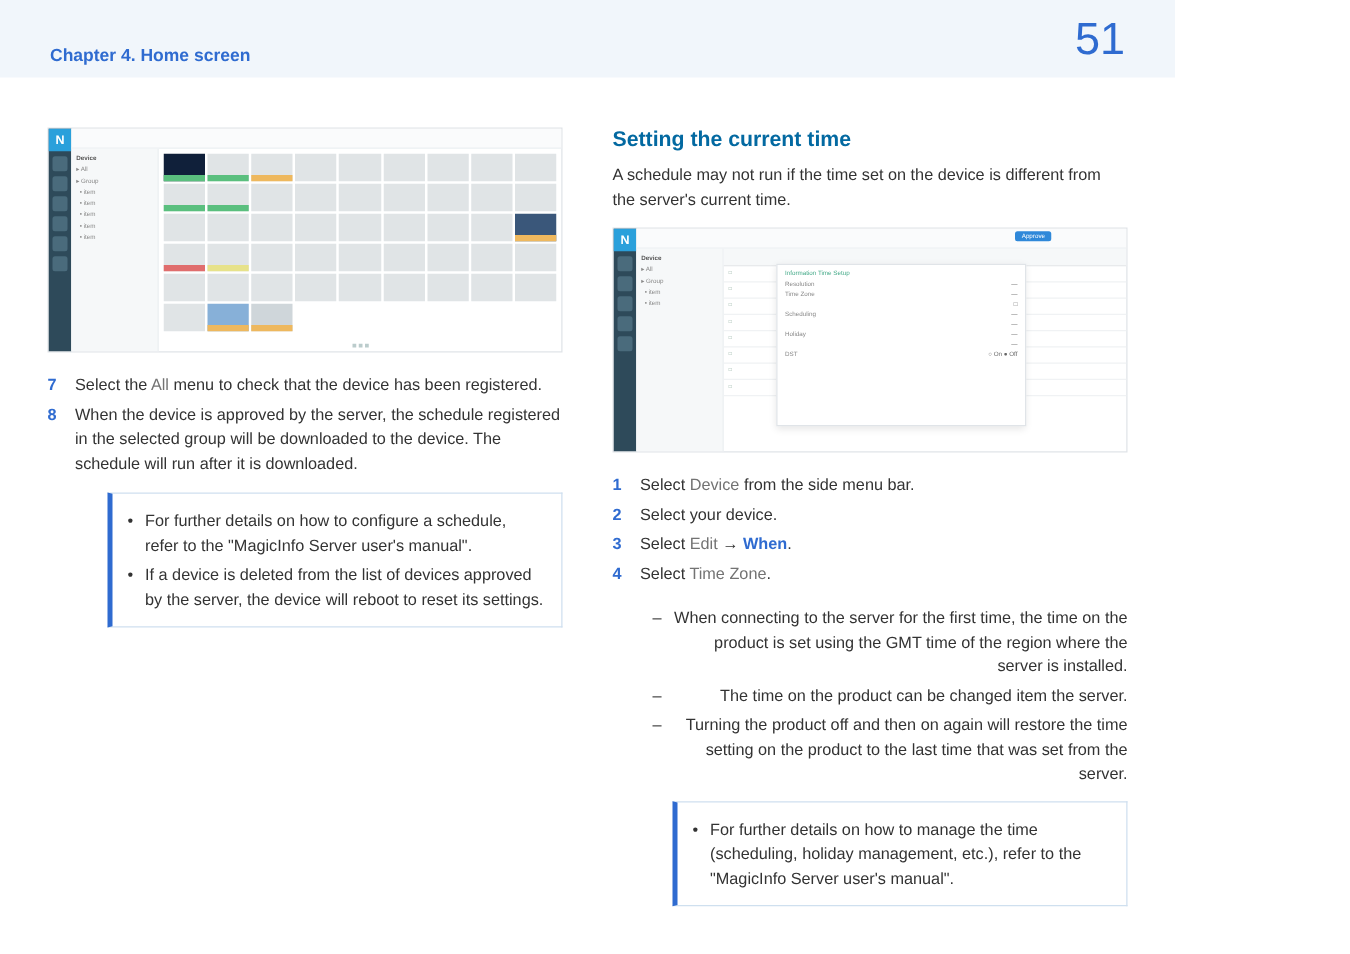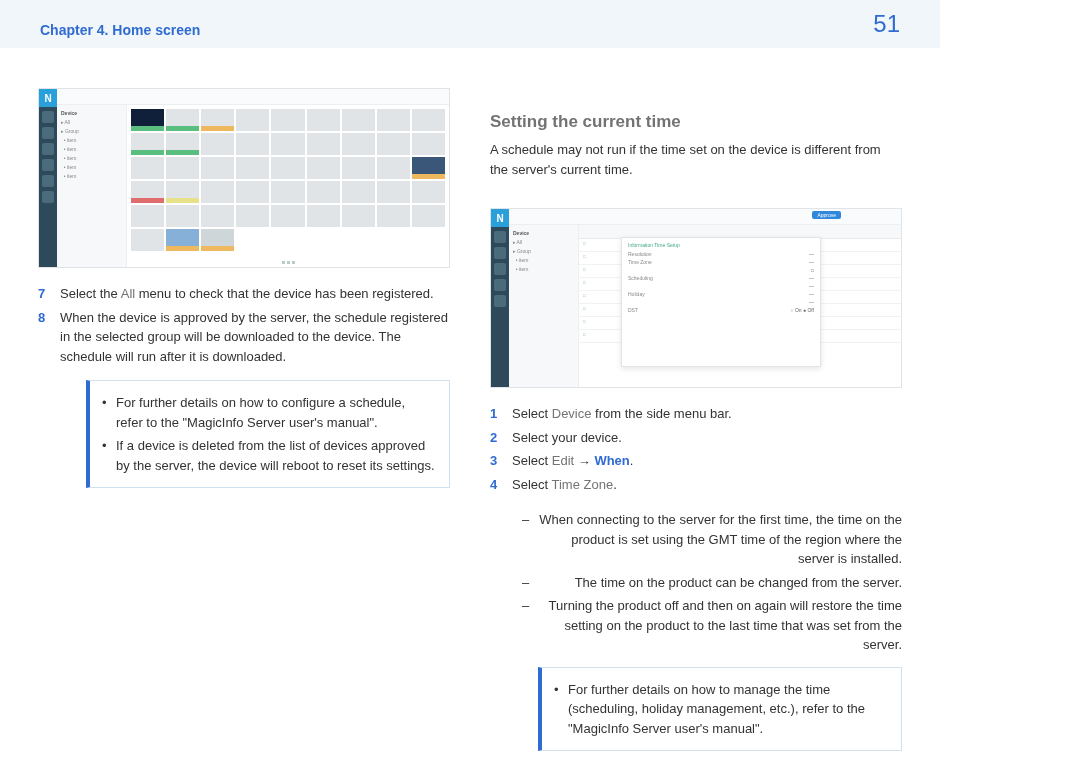--- a/index.html
+++ b/index.html
@@ -1,20 +1,20 @@
 <!DOCTYPE html>
 <html><head>
 <meta charset="utf-8">
 <style>
   * { box-sizing: border-box; margin: 0; padding: 0; }
   html, body { width: 1080px; height: 763px; font-family: Arial, Helvetica, sans-serif; font-size: 13px; color: #333; background: #fff; }
   .page { width: 940px; height: 763px; position: relative; }
   .header-bar { background: #f1f6fb; width: 100%; padding: 16px 40px 10px 40px; display: flex; justify-content: space-between; align-items: flex-end; }
   .chapter { color: #2f6bd0; font-size: 14px; font-weight: 600; }
-  .page-num { color: #2f6bd0; font-size: 24px; font-weight: 300; margin-top: -6px; }
+  .page-num { color: #2f6bd0; font-size: 36px; font-weight: 300; margin-top: -6px; }
   .content { display: flex; padding: 40px 38px 20px 38px; gap: 40px; }
   .col { flex: 1 1 50%; min-width: 0; }
 
   
   .mock { border: 1px solid #e0e4e8; margin-bottom: 14px; width: 100%; position: relative; }
   .mock1 { height: 180px; }
   .mock-side { position:absolute; left:0; top:0; bottom:0; width:18px; background:#2e4a5a; }
   .mock-side .logo { width:18px; height:18px; background:#2aa0db; display:flex; align-items:center; justify-content:center; color:#fff; font-size:10px; font-weight:bold; }
   .mock-side .ic { width:12px; height:12px; margin:4px auto; background:#4a6b7c; border-radius:2px; }
   .mock-top { position:absolute; left:18px; right:0; top:0; height:16px; background:#fafbfc; border-bottom:1px solid #eceff2; }
@@ -58,22 +58,22 @@
 
   ul.dash { list-style:none; padding-left:32px; margin:2px 0 10px 0; }
   ul.dash > li { position:relative; padding:2px 0 2px 14px; line-height:1.5;text-align:right; }
   ul.dash > li::before { content:"–"; position:absolute; left:0; }
 
   .note { border:1px solid #cfe0ef; border-left:4px solid #2f6bd0; padding:10px 14px 10px 12px; line-height:1.5; margin-top:6px;margin-left:48px; }
   .note ul { list-style:none; padding:0; margin:0; }
   .note li { position:relative; padding:2px 0 2px 14px; }
   .note li::before { content:"•"; position:absolute; left:0; color:#333; }
 
-  .h2 { color:#737373; font-size:17px; font-weight:600; margin-bottom:8px;margin-top:24px; }
-  .para { line-height:1.55; margin-bottom:28px; }
+  .h2 { color:#0369a1; font-size:17px; font-weight:600; margin-bottom:8px; }
+  .para { line-height:1.55; margin-bottom:12px; }
 </style>
 </head>
 <body>
 <div class="page">
 
   <div class="header-bar">
     <div class="chapter">Chapter 4. Home screen</div>
     <div class="page-num">51</div>
   </div>
 
@@ -317,21 +317,21 @@
         <li>
           <span class="n">4</span>
           <span>
             <span>Select </span><span class="accent">Time Zone</span><span>.</span>
           </span>
         </li>
       </ol>
 
       <ul class="dash">
         <li>When connecting to the server for the first time, the time on the product is set using the GMT time of the region where the server is installed.</li>
-        <li>The time on the product can be changed from the server.</li>
+        <li>The time on the product can be changed item the server.</li>
         <li>Turning the product off and then on again will restore the time setting on the product to the last time that was set from the server.</li>
       </ul>
 
       <div class="note">
         <ul>
             <li>For further details on how to manage the time (scheduling, holiday management, etc.), refer to the "MagicInfo Server user's manual".</li>
           </ul>
       </div>
     </div>
   </div>

